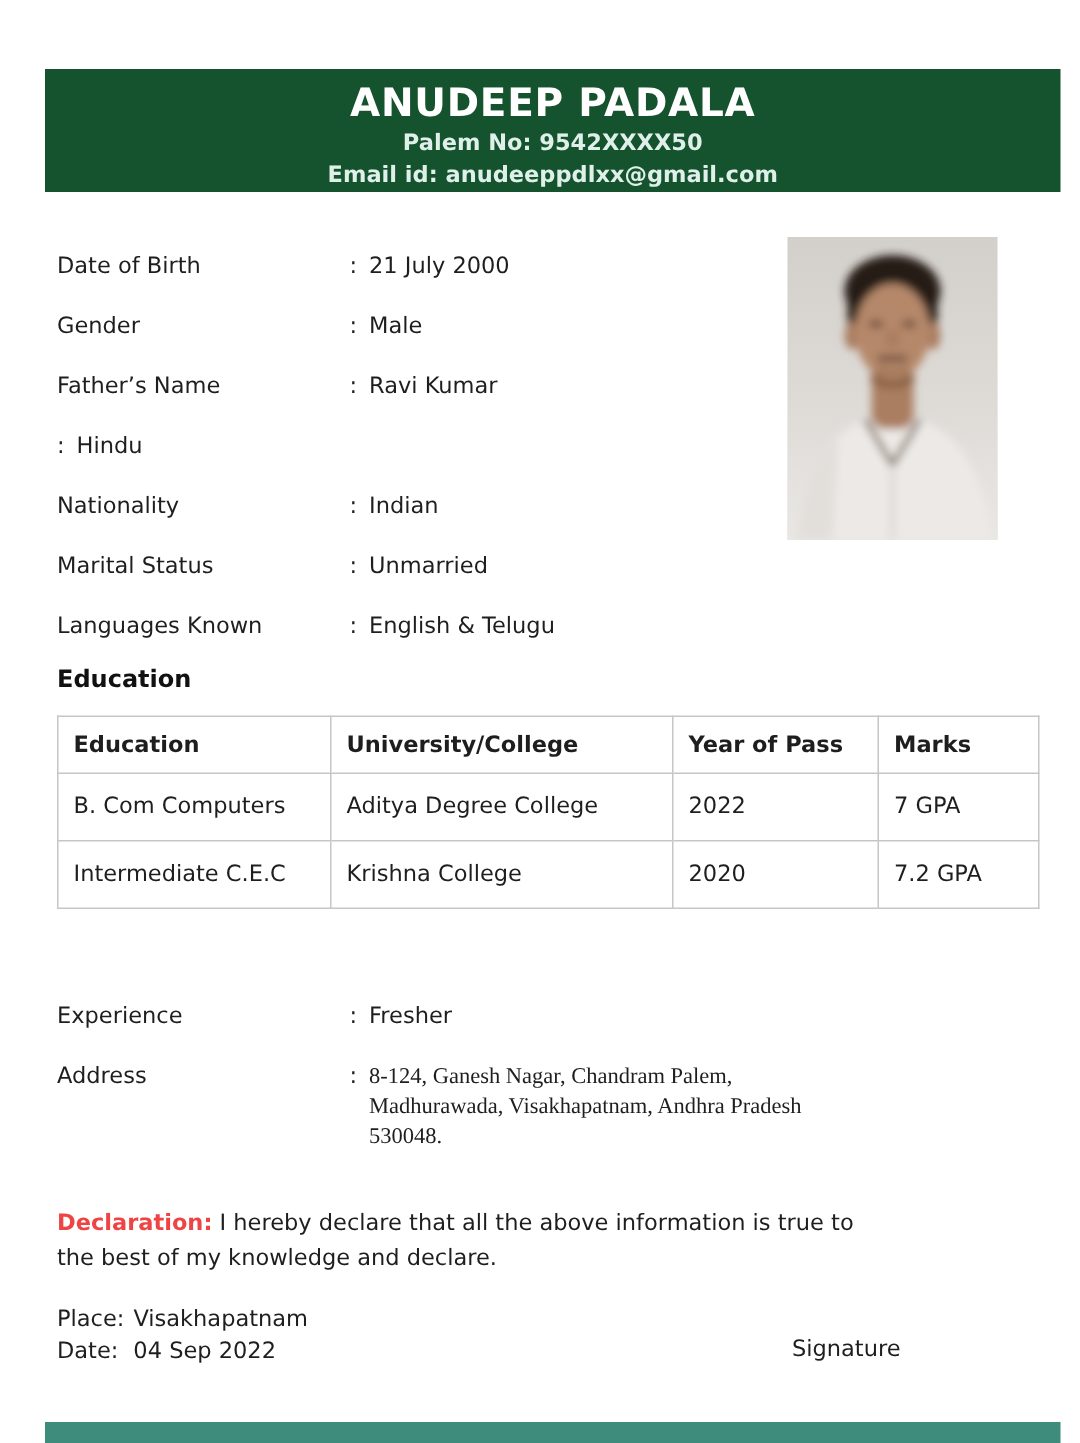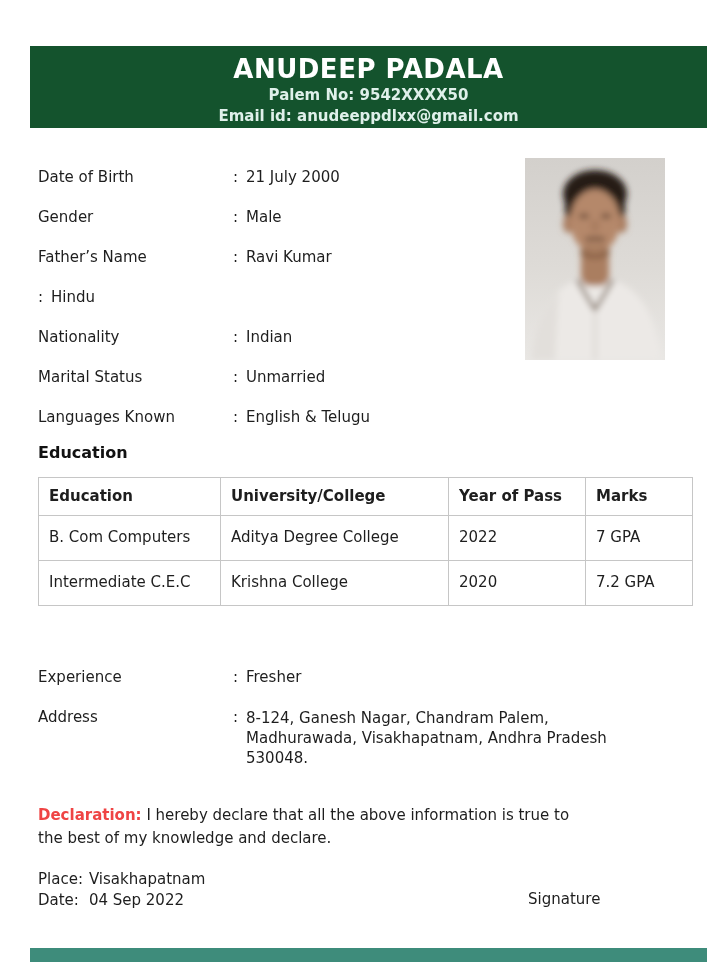--- a/index.html
+++ b/index.html
@@ -56,21 +56,21 @@
     border:1px solid #c6c6c6; text-align:left; vertical-align:top;
     padding:9px 8px 11px 10px; line-height:18px;
   }
   table.edu th { font-weight:bold; padding-bottom:10px; }
   table.edu td { padding-top:12px; padding-bottom:14px; }
   sup.ord { font-size:10px; line-height:0; }
   .cell-rest { margin-left:5px; }
 
   
   .exp-addr { position:absolute; left:38px; top:668px; width:640px; }
-  .addr-lines { line-height:20px; }
+  .addr-lines { line-height:20px;font-family:Liberation Serif, serif; }
   .addr-lines div { white-space:nowrap; }
   .exp-row { margin-bottom:22px; }
 
   
   .declaration {
     position:absolute; left:38px; top:804px; width:640px;
     font-size:15px; line-height:23px; margin:0;
   }
   .declaration b { color:#ef4444; }
 

